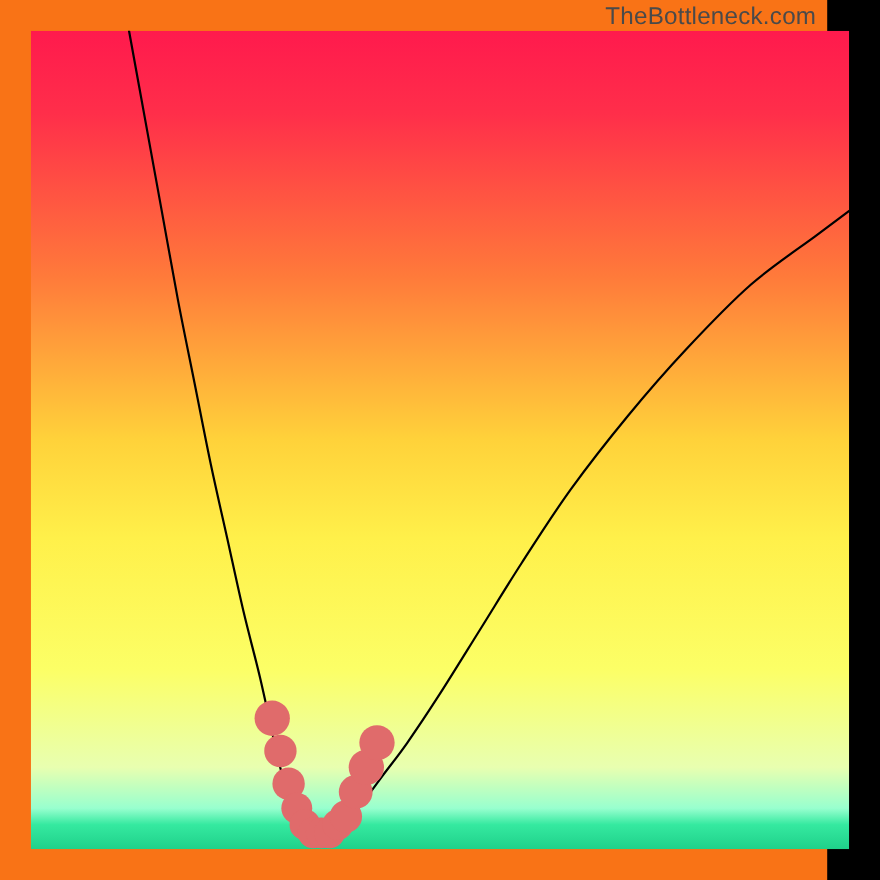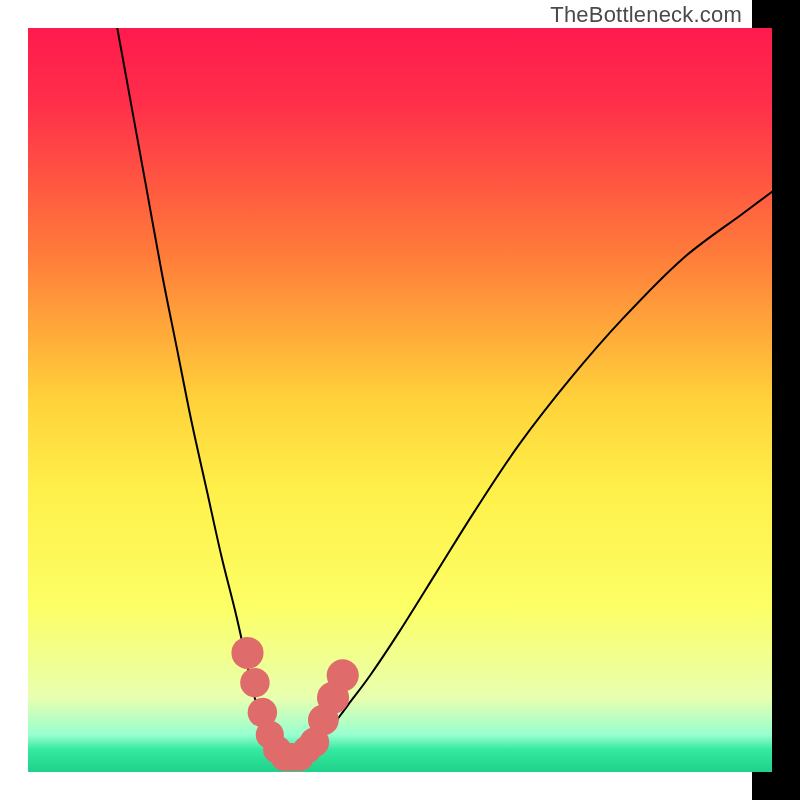--- a/index.html
+++ b/index.html
@@ -8,21 +8,21 @@
     width: 800px;
     height: 800px;
     overflow: hidden;
     background: #000;
     font-family: Arial, Helvetica, sans-serif;
   }
   .frame {
     position: relative;
     width: 752px;
     height: 800px;
-    background: #ffffff;
+    background: #f97316;
     box-sizing: border-box;
   }
   .watermark {
     position: absolute;
     top: 2px;
     right: 10px;
     color: #4a4a4a;
     font-size: 22px;
     font-weight: 400;
     letter-spacing: 0.2px;

